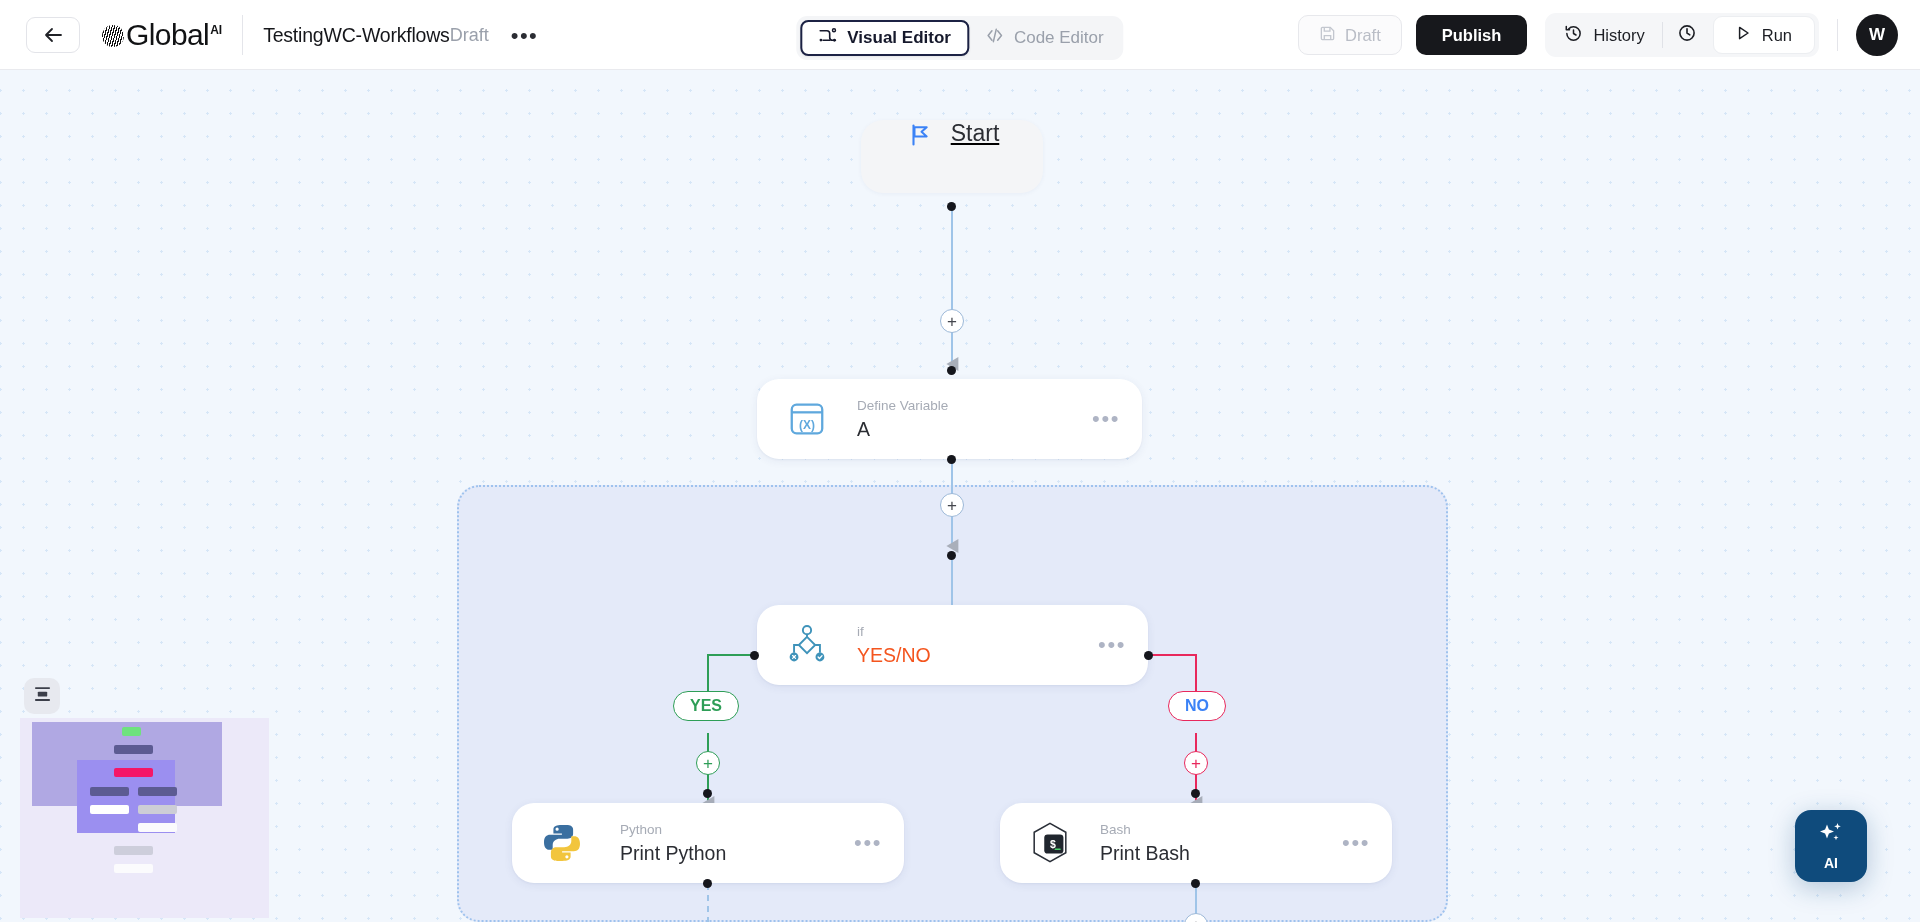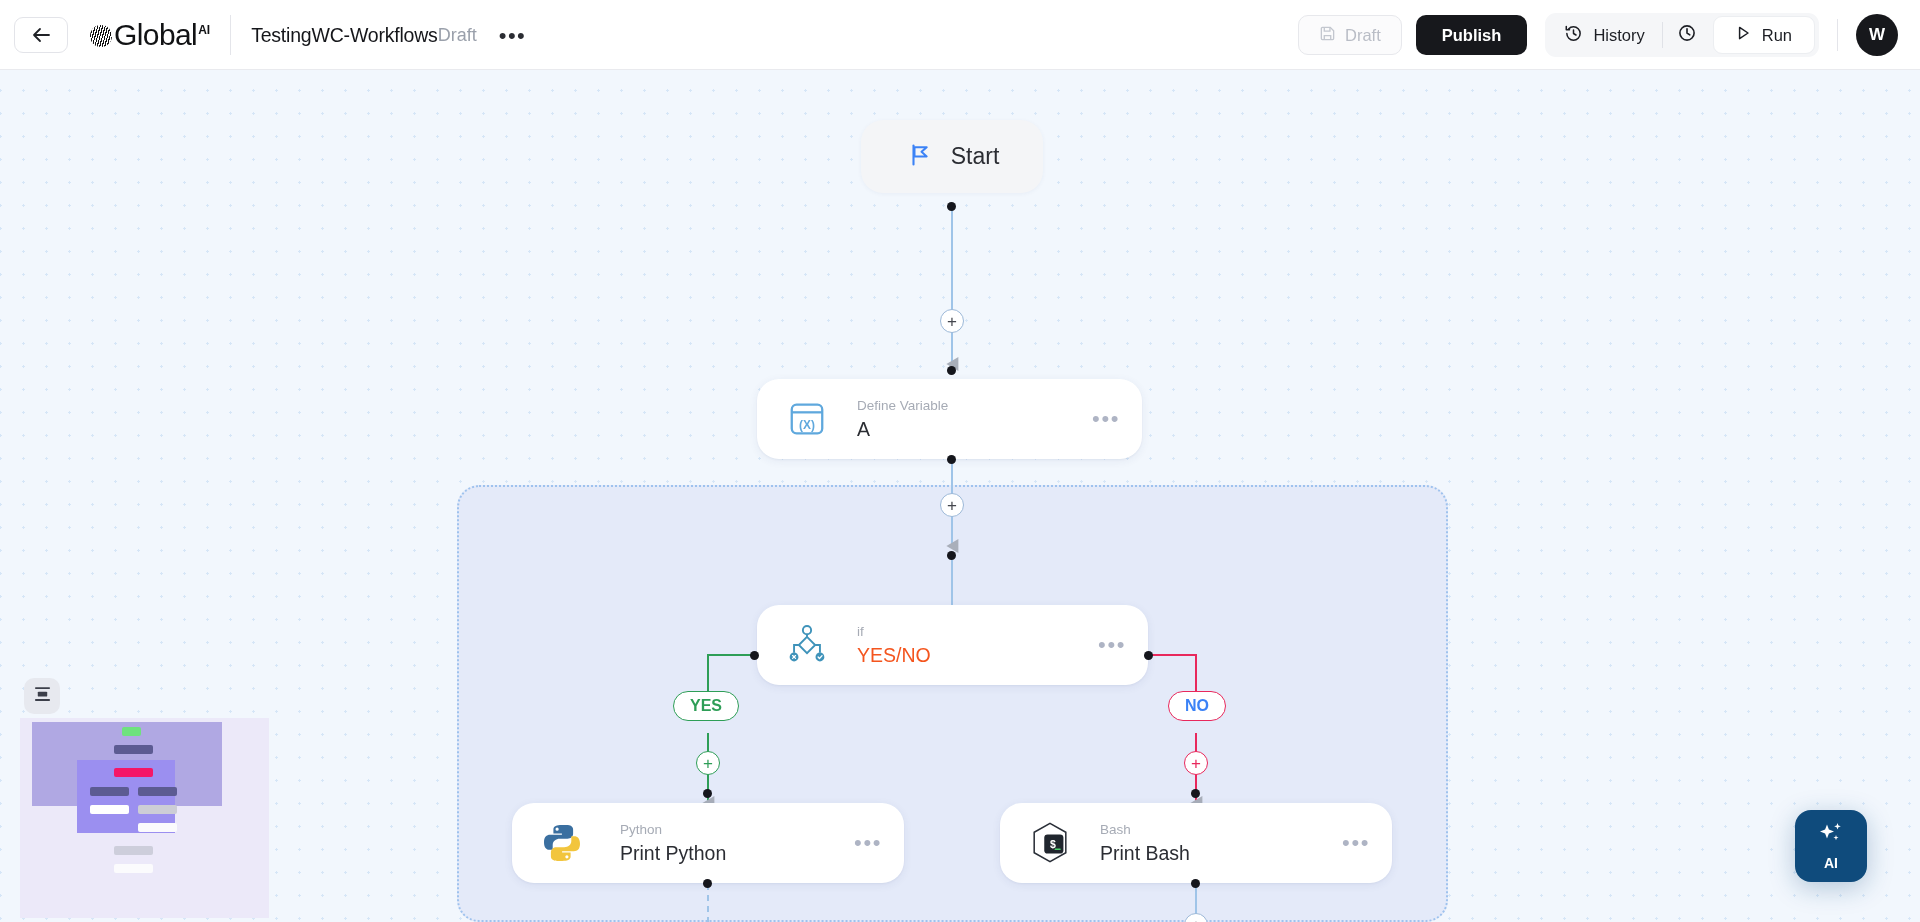--- a/index.html
+++ b/index.html
@@ -12,21 +12,21 @@
 
   
   .header {
     position: absolute; left: 0; top: 0;
     width: 1920px; height: 70px;
     background: #ffffff;
     border-bottom: 1px solid #e9eaee;
     display: flex; align-items: center;
     z-index: 60;
   }
-  .hdr-left { display: flex; align-items: center; padding-left: 14px; gap: 0; }
+  .hdr-left { display: flex; align-items: center; padding-left: 26px; gap: 0; }
   .back-btn {
     width: 54px; height: 36px;
     border: 1px solid #e3e4e9; border-radius: 9px;
     background: #fff; display: flex; align-items: center; justify-content: center;
     cursor: pointer;
   }
   .back-btn svg { display: block; }
   .brand { display: flex; align-items: flex-start; margin-left: 22px; }
   .brand-mark {
     width: 22px; height: 22px; border-radius: 50%;
@@ -137,23 +137,24 @@
     background: #ffffff;
     border-radius: 22px;
     box-shadow: 0 2px 10px rgba(40,60,110,.07), 0 1px 2px rgba(40,60,110,.05);
     display: flex; align-items: center;
     cursor: pointer;
   }
   .node-start {
     position: absolute;
     left: 861px; top: 50px; width: 182px; height: 73px;
     background: #f4f5f7; border-radius: 22px;
-    display: flex; align-items: center; justify-content: center; gap: 16px;
+    display: flex; align-items: flex-start; justify-content: center; gap: 16px;
     box-shadow: 0 1px 4px rgba(40,60,110,.05);
     cursor: pointer;
+    text-decoration: underline;
   }
   .node-start .lbl { font-size: 23px; color: #2b2d33; }
 
   .node-std { width: 385px; height: 80px; padding: 0 0 0 24px; }
   .node-icon { width: 52px; height: 52px; display: flex; align-items: center; justify-content: center; flex: 0 0 52px; }
   .node-texts { margin-left: 24px; display: flex; flex-direction: column; justify-content: center; }
   .node-kind { font-size: 13.5px; color: #a6abb5; line-height: 18px; }
   .node-name { font-size: 19.5px; color: #2b2d33; line-height: 26px; margin-top: 1px; }
   .node-name.warn { color: #f4551e; }
   .node-more {
@@ -238,20 +239,42 @@
     <div class="hdr-divider"></div>
 
     <div class="title-wrap">
       <div class="wf-title">TestingWC-Workflows</div>
       <div class="wf-status">Draft</div>
     </div>
 
     <div class="title-more">•••</div>
   </div>
 
+  <div class="tabs">
+    <div class="tab active">
+      <span>
+        <svg width="19" height="19" viewBox="0 0 20 20" fill="none">
+          <path d="M2 5h7a3 3 0 013 3v4a3 3 0 003 3h3" stroke="#16192c" stroke-width="1.7" stroke-linecap="round"></path>
+          <circle cx="16.5" cy="4.5" r="1.6" stroke="#16192c" stroke-width="1.5"></circle>
+          <circle cx="2.8" cy="14.8" r="1.5" fill="#16192c"></circle>
+          <circle cx="17" cy="15" r="1.5" fill="#16192c"></circle>
+          <path d="M5 15h7" stroke="#16192c" stroke-width="1.6" stroke-linecap="round"></path>
+        </svg>
+      </span>
+      <span>Visual Editor</span>
+    </div>
+    <div class="tab">
+      <span>
+        <svg width="19" height="19" viewBox="0 0 20 20" fill="none">
+          <path d="M7 5l-4 5 4 5M13 5l4 5-4 5M11.5 3.5l-3 13" stroke="#9aa0ab" stroke-width="1.6" stroke-linecap="round" stroke-linejoin="round"></path>
+        </svg>
+      </span>
+      <span>Code Editor</span>
+    </div>
+  </div>
 
   <div class="hdr-right">
     <div class="btn-save">
       <span>
         <svg width="17" height="17" viewBox="0 0 18 18" fill="none">
           <path d="M2.5 3.6A1.1 1.1 0 013.6 2.5h8.3L15.5 6.1v8.3a1.1 1.1 0 01-1.1 1.1H3.6a1.1 1.1 0 01-1.1-1.1V3.6z" stroke="#c3c7cf" stroke-width="1.4"></path>
           <path d="M5.6 2.5v4h6v-4M5.6 15.5v-4.3h6.8v4.3" stroke="#c3c7cf" stroke-width="1.4"></path>
         </svg>
       </span>
       <span>Draft</span>

